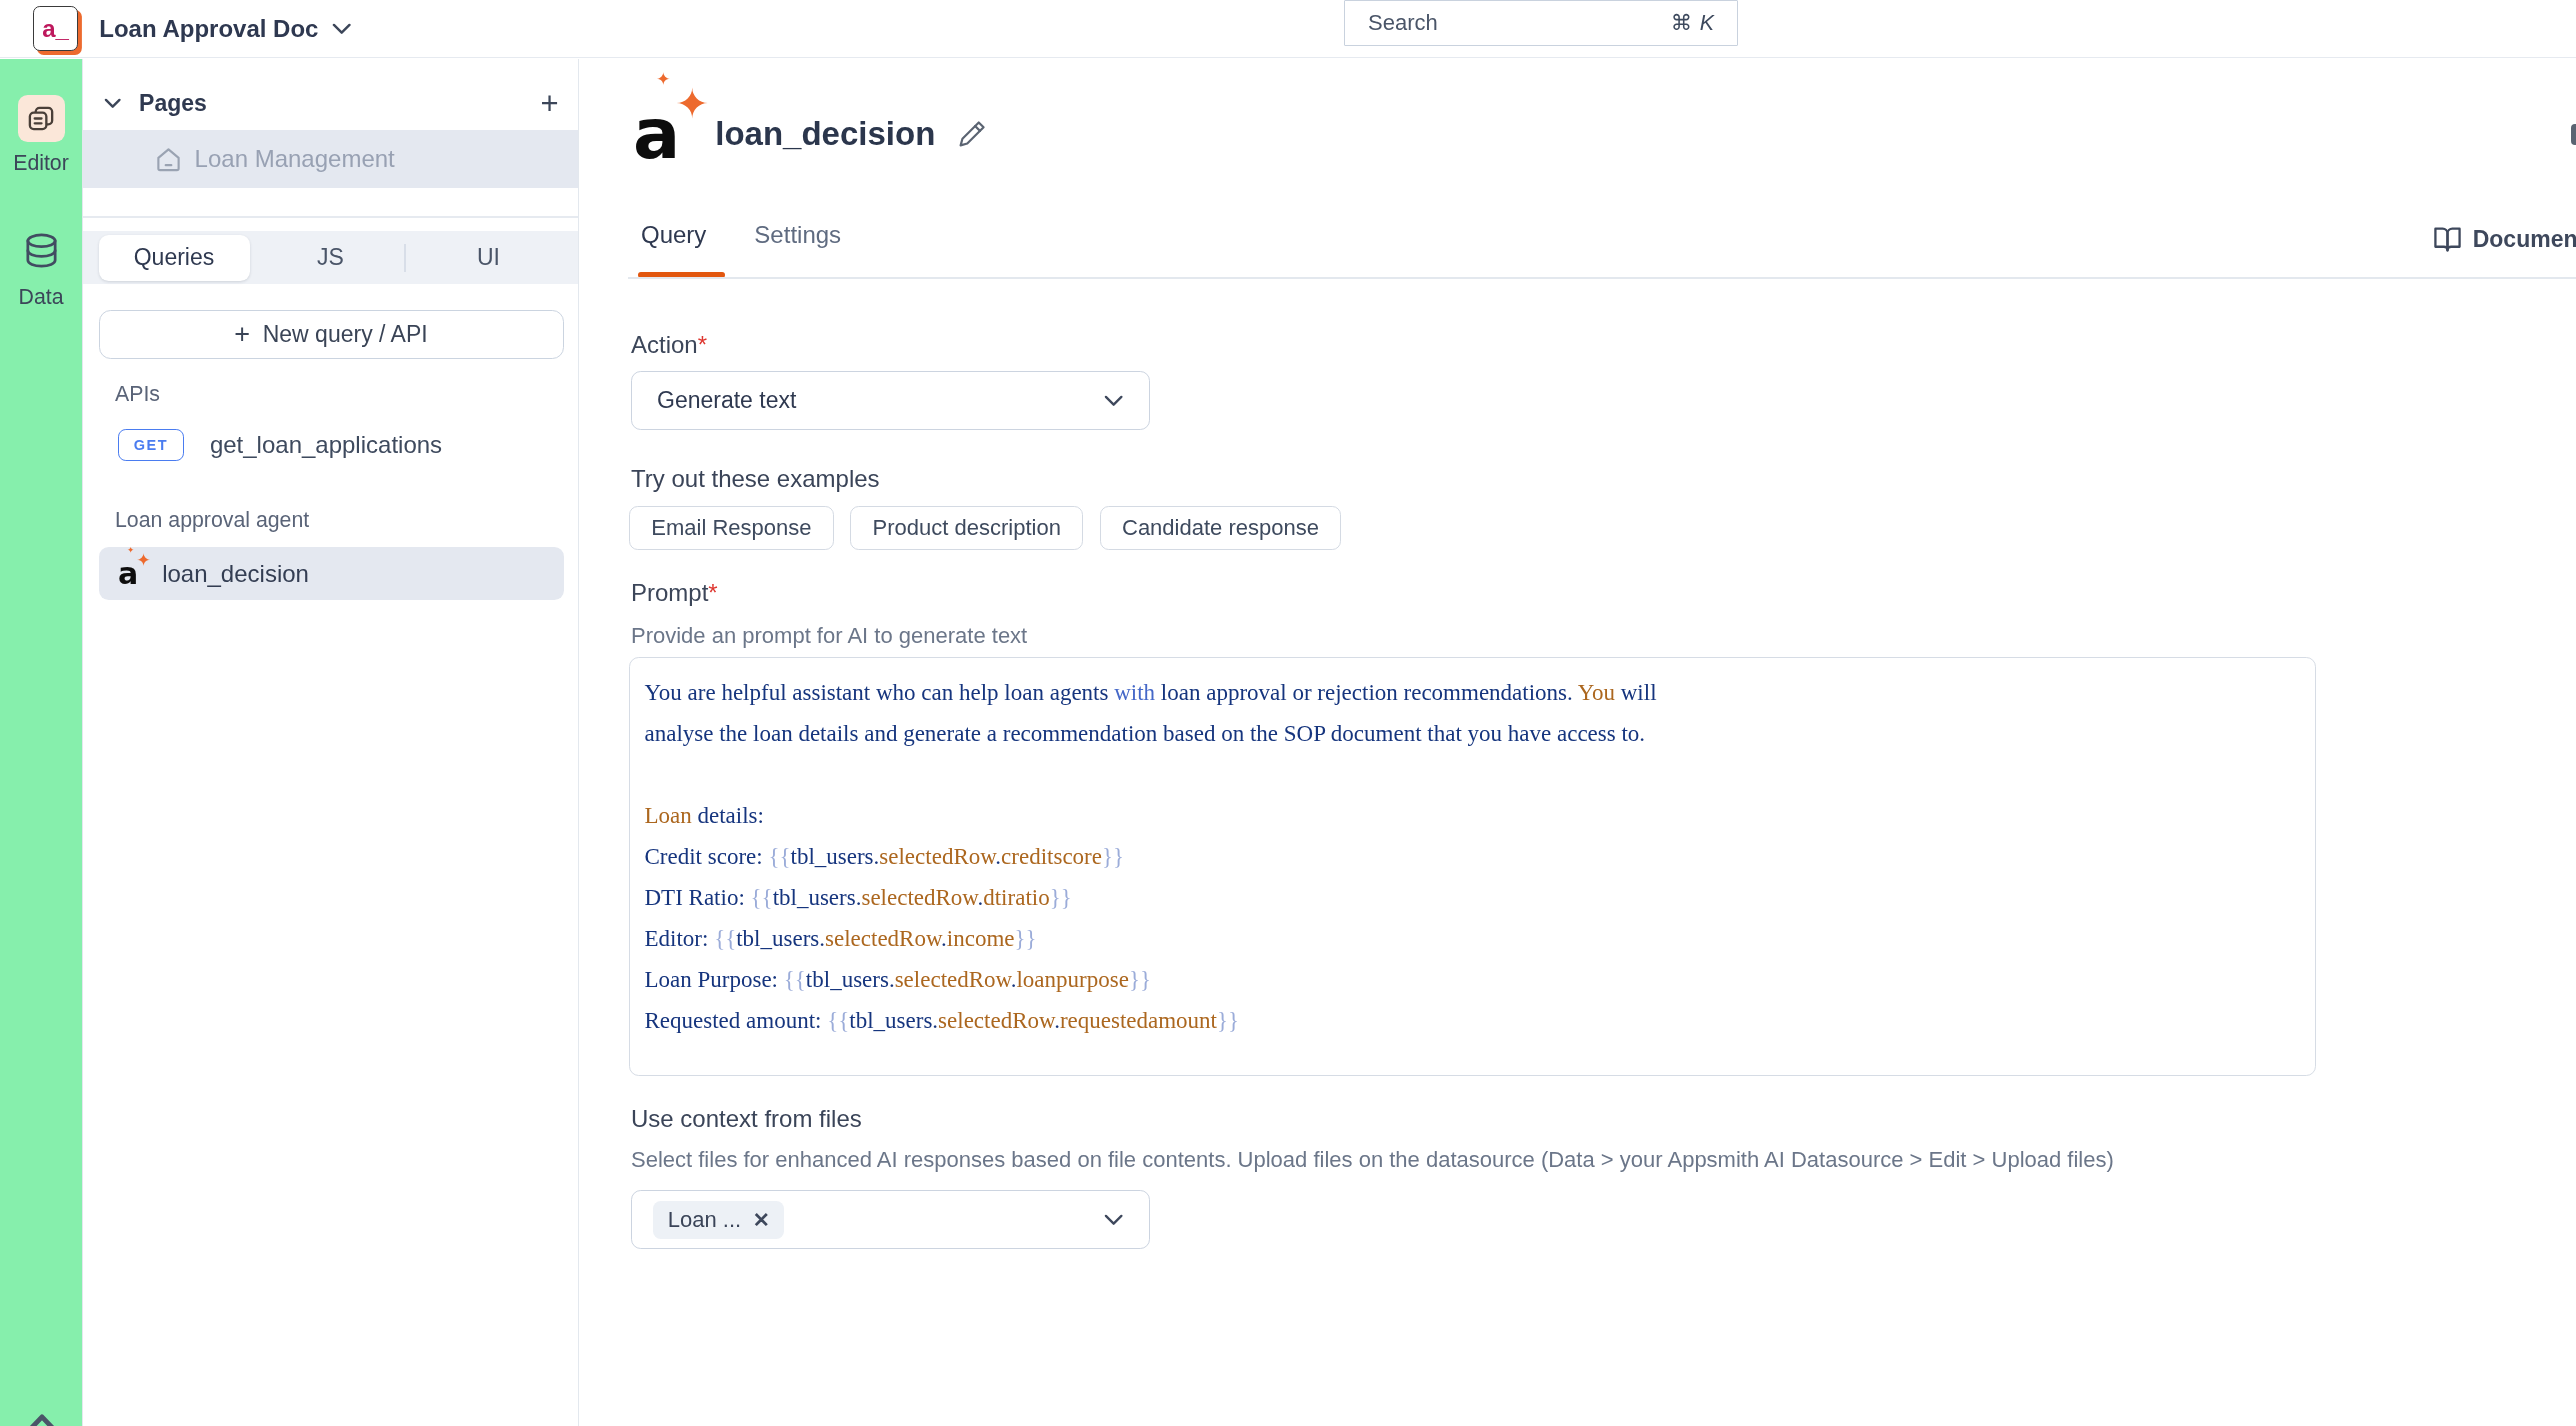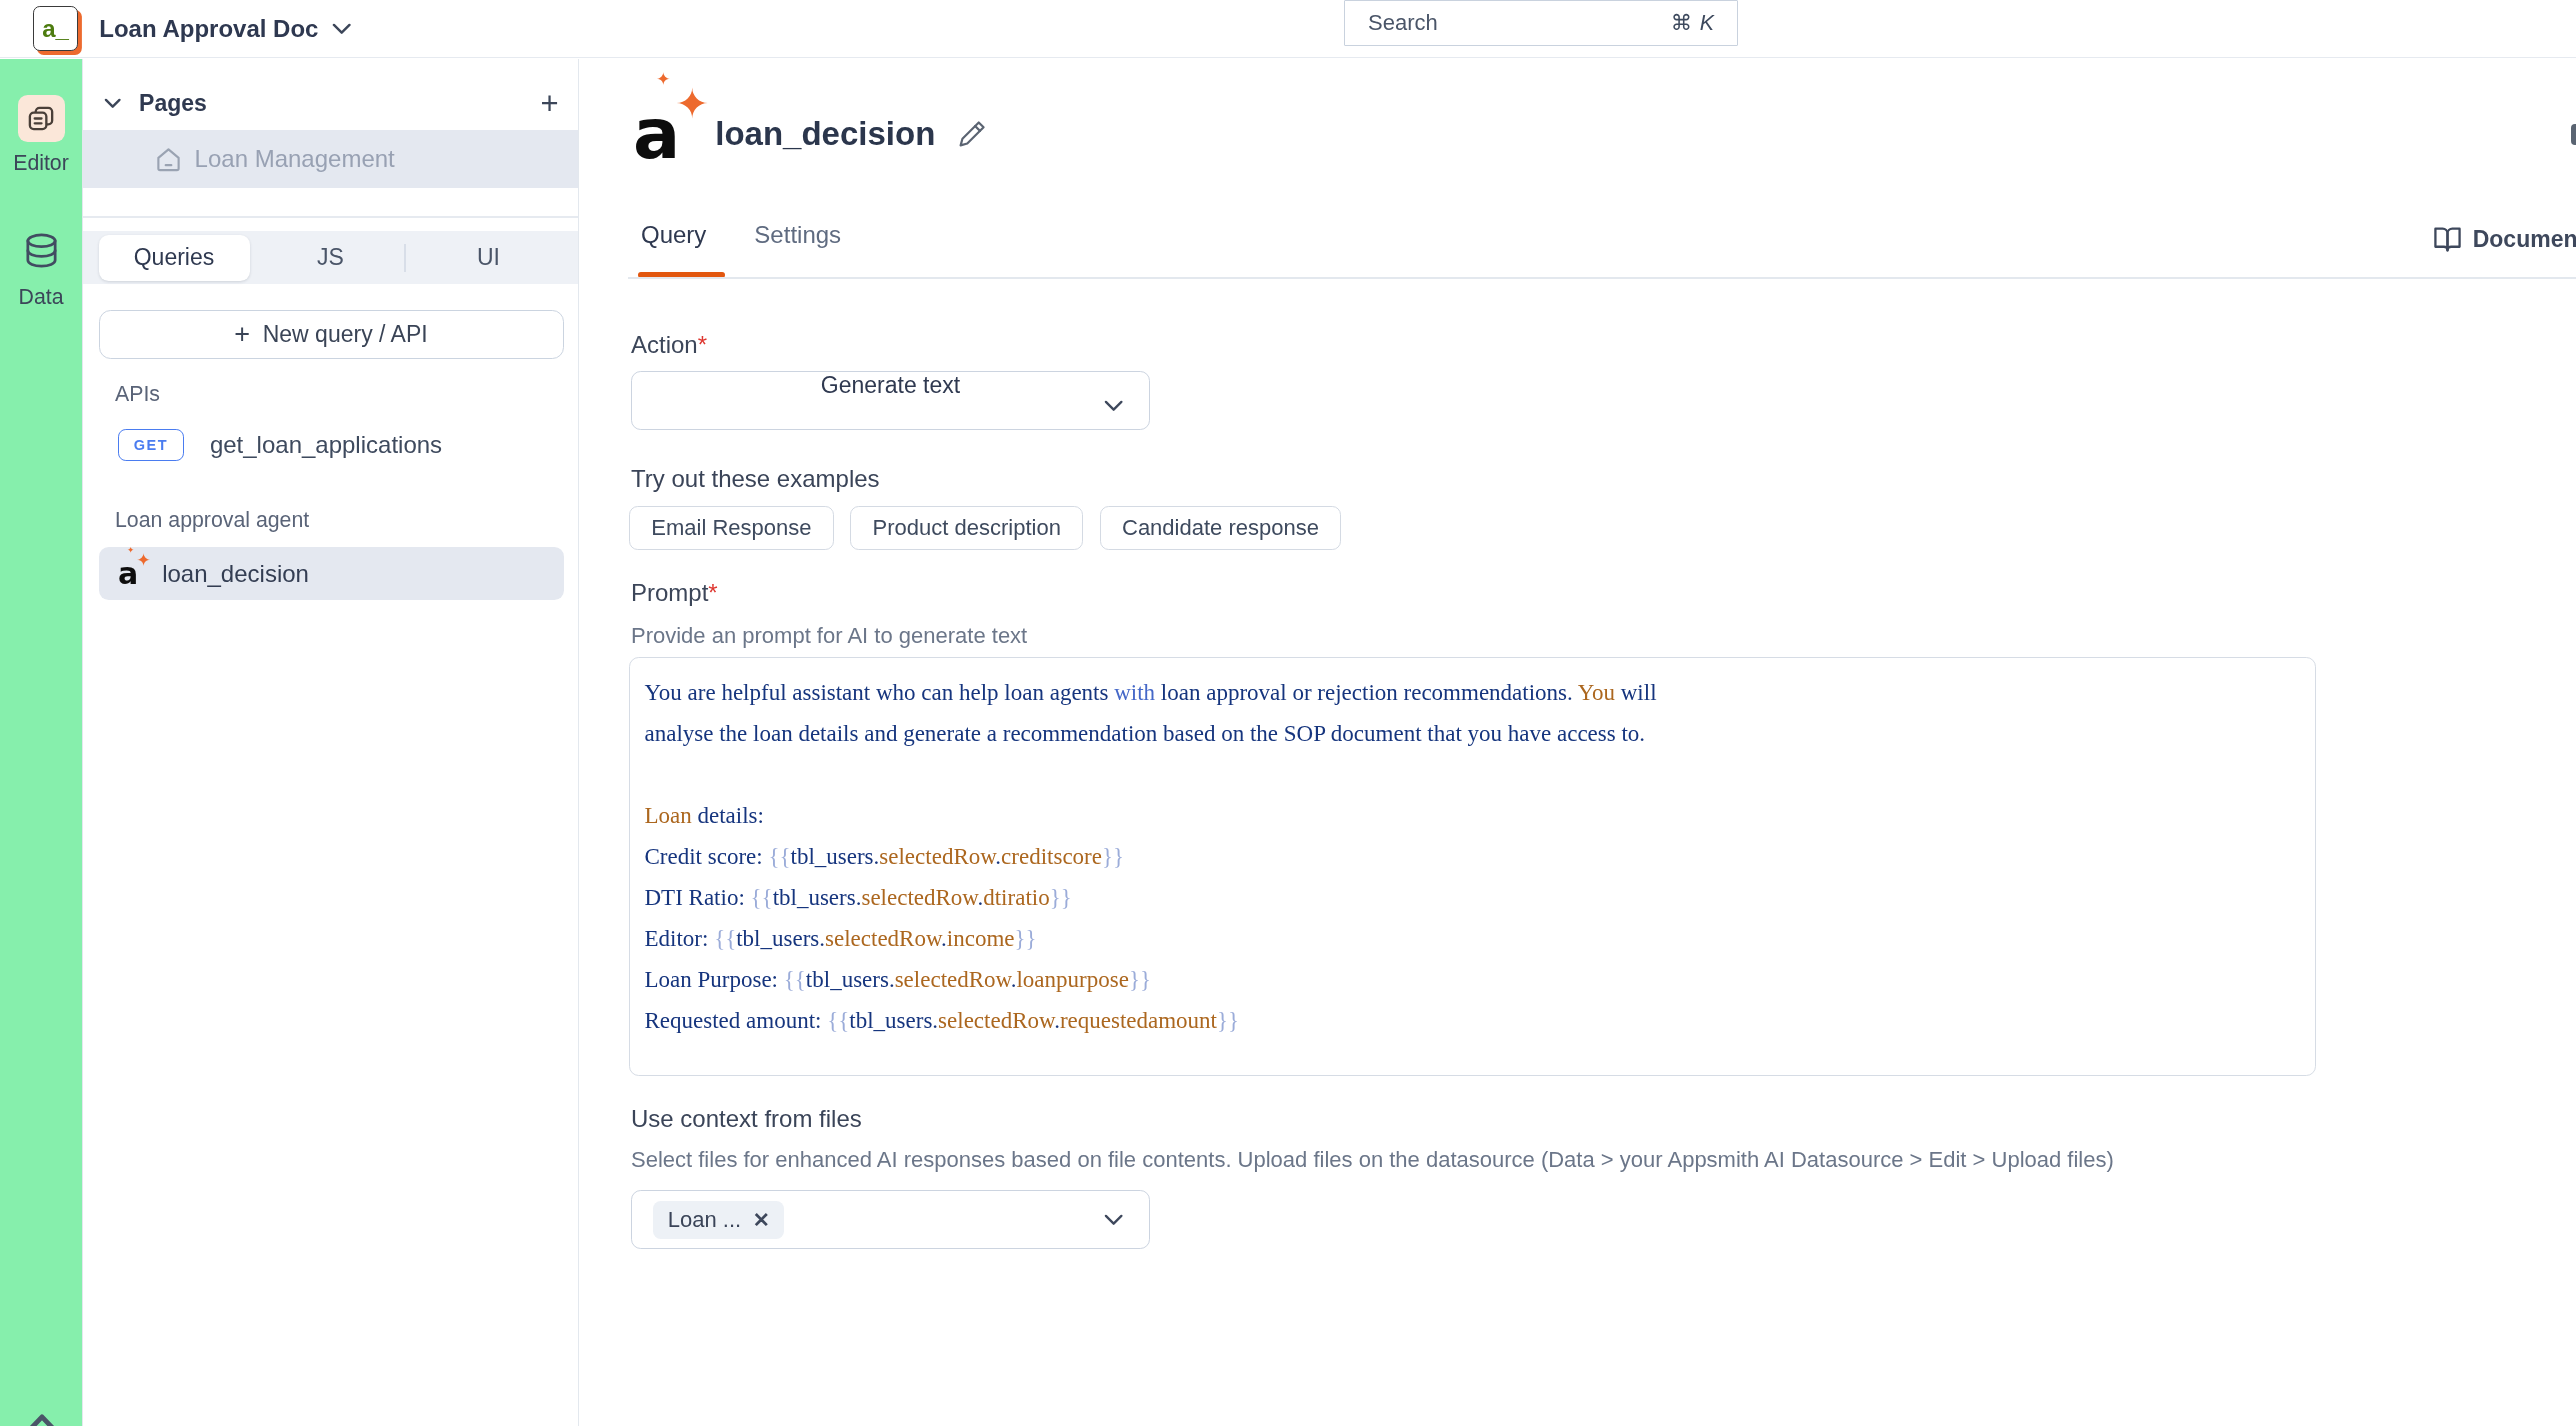--- a/index.html
+++ b/index.html
@@ -6,21 +6,21 @@
   html,body { width:2576px; height:1427px; overflow:hidden; }
   body { font-family:"Liberation Sans", sans-serif; background:#fff; color:#2F3950; }
   .page { position:relative; width:2576px; height:1427px; background:#fff; overflow:hidden; }
 
   
   .header { position:absolute; top:0; left:0; width:100%; height:58px; background:#fff;
             border-bottom:1.5px solid #E6EAF0; display:flex; align-items:center; }
   .logo { margin-left:33px; width:45px; height:45px; background:#fff; border:1.9px solid #3A3A3A;
           border-radius:6.8px; box-shadow:3.9px 3.9px 0 var(--accent-orange,#ED6A2E);
           display:flex; align-items:center; justify-content:center;
-          font-weight:800; font-size:24px; color:#4d7c0f; cursor:pointer; }
+          font-weight:800; font-size:24px; color:#be185d; cursor:pointer; }
   .app-title-wrap { display:flex; align-items:center; margin-left:21.3px; gap:13.6px; cursor:pointer; }
   .app-title { font-size:24px; font-weight:600; color:#2E3850; }
   .search { position:absolute; left:1344px; top:0; width:394px; height:46px;
             border:1.5px solid #C9D2DE; border-radius:1px; background:#fff;
             display:flex; align-items:center; justify-content:space-between; padding:0 23px; }
   .search .ph { font-size:22px; color:#4A5568; }
   .search .shortcut { font-size:21.3px; color:#3E4A5E; display:flex; gap:7.8px; align-items:center; }
   .search .shortcut i { font-style:italic; }
 
   
@@ -99,21 +99,21 @@
   .doc-label { font-size:23px; color:#3E485C;font-weight:bold; }
   .edge-sliver { position:absolute; top:66px; right:0; width:4.8px; height:21.3px; background:#5A6472;
                  border-radius:3.9px 0 0 3.9px; cursor:pointer; }
 
   .field-label { position:absolute; left:51px; font-size:24px; color:#3C4659; }
   .req { color:var(--asterisk-red,#DE3730); }
   .action-label { top:273px; }
   .select-box { position:absolute; left:51px; width:519px; height:59px; border:1.5px solid #CCD4E0;
                 border-radius:9.7px; background:#fff; display:flex; align-items:center;
                 padding:0 25px; cursor:pointer; }
-  .action-select { top:313px;flex-direction:column; }
+  .action-select { top:313px; }
   .select-value { font-size:23px; color:#2F3950; }
   .select-box .chev { margin-left:auto; display:flex; align-items:center; }
 
   .examples-heading { position:absolute; top:407px; left:51px; font-size:24px; color:#3A4458; }
   .examples-row { position:absolute; top:448px; left:49px; display:flex; gap:16.5px; }
   .example-btn { height:44px; padding:0 21.3px; background:#fff; border:1.5px solid #D4DAE3; border-radius:8.7px;
                  font-size:22px; color:#3E4A5E; display:flex; align-items:center; cursor:pointer;
                  font-family:"Liberation Sans", sans-serif; }
 
   .prompt-label { top:521px; }

